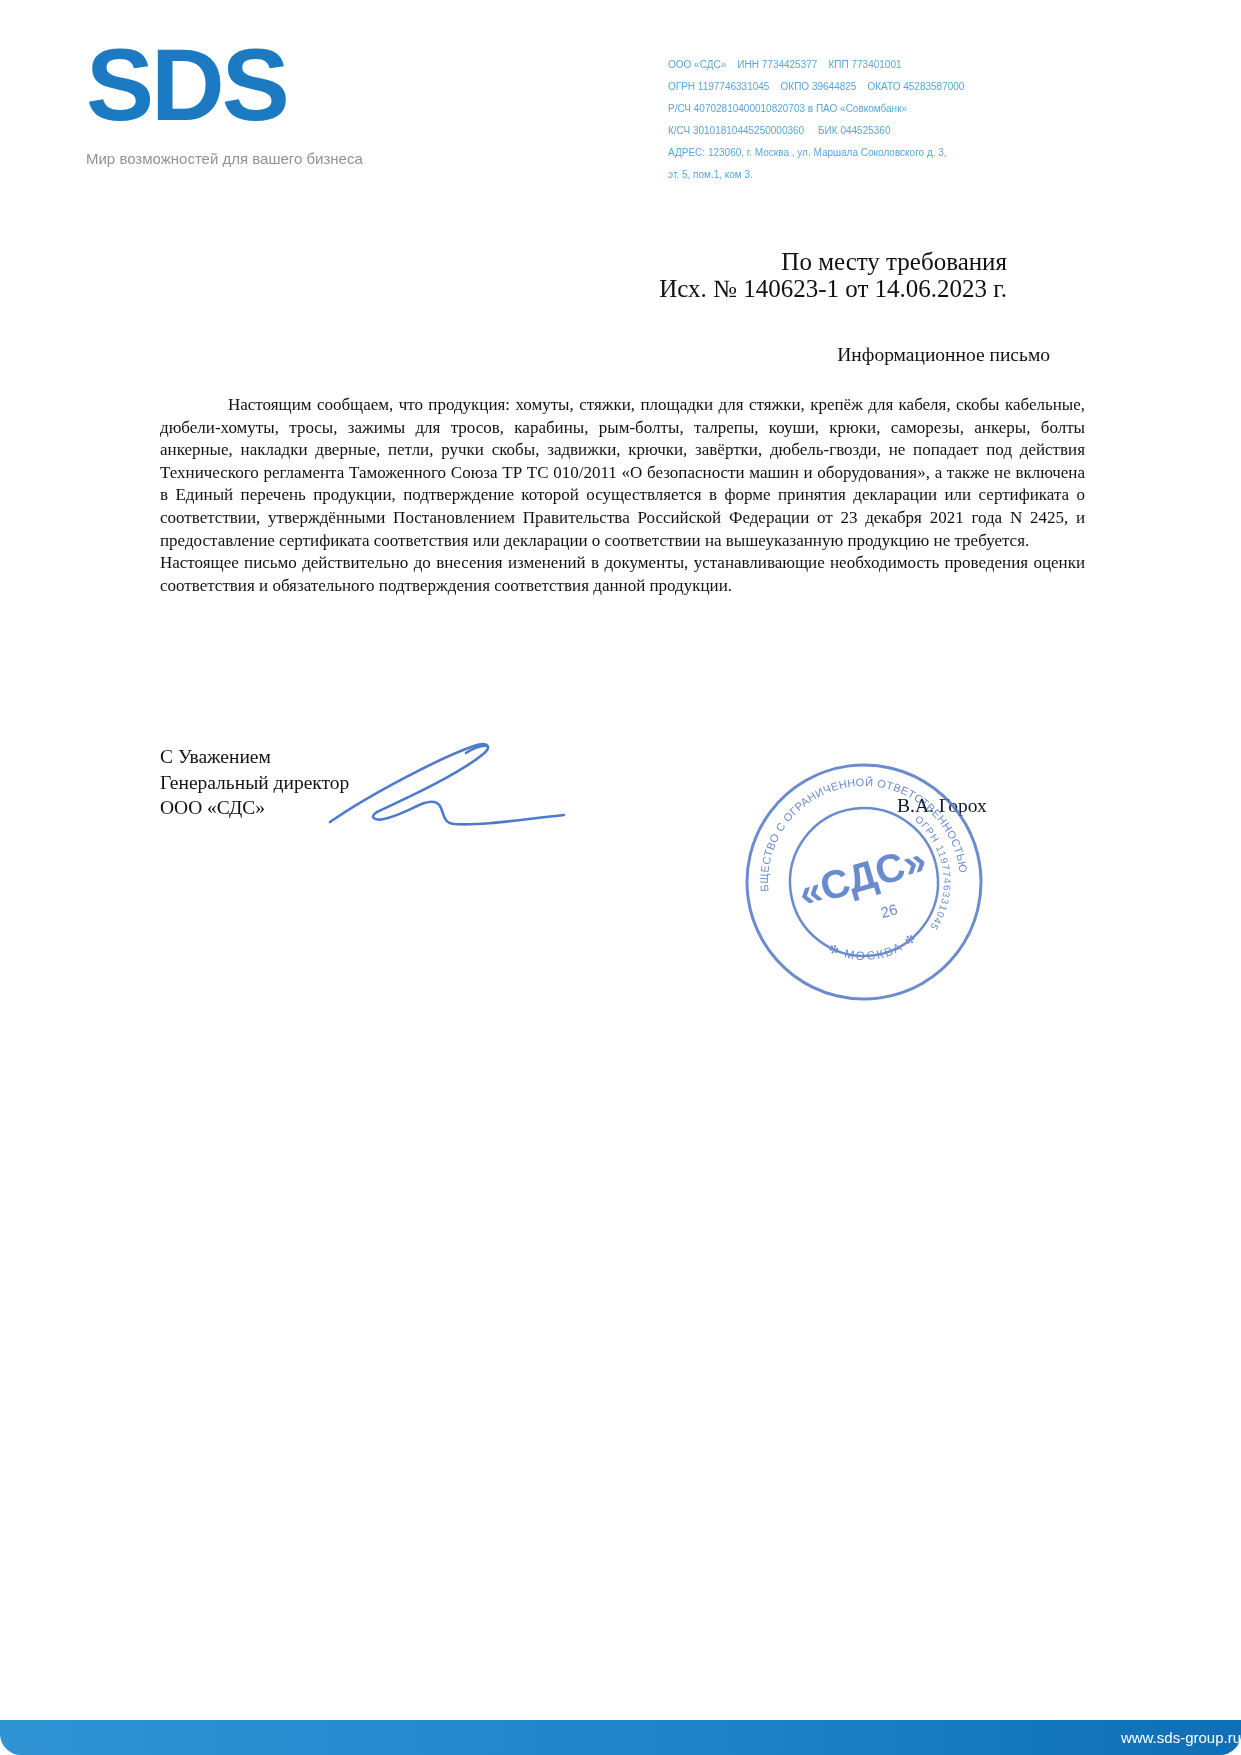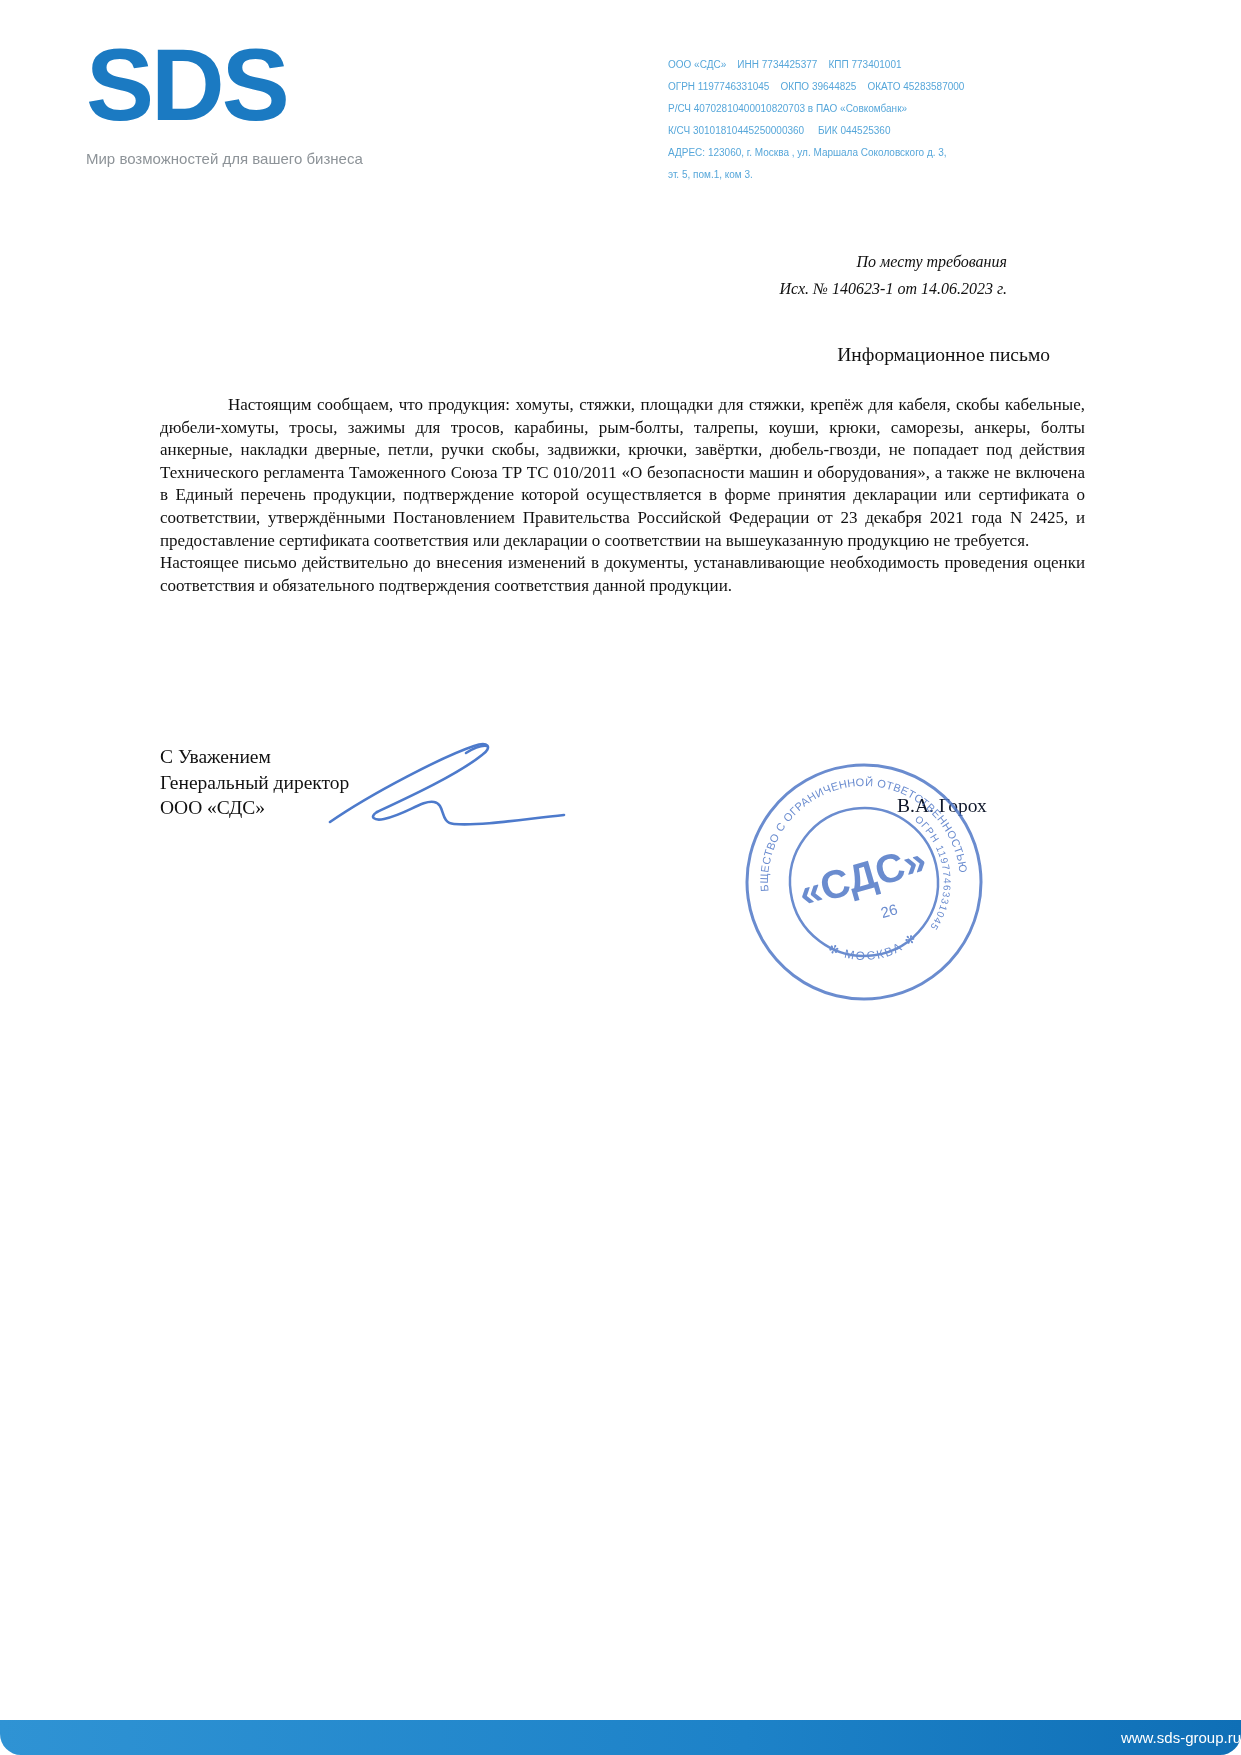--- a/index.html
+++ b/index.html
@@ -50,24 +50,23 @@
   .company-details .detail-line {
     white-space: pre;
   }
 
   
   .meta-block {
     position: absolute;
     right: 234px;
     top: 248px;
     text-align: right;
-    font-size: 16px;
+    font-size: 25px;
     line-height: 27px;
     color: #111;
-    font-style: italic;
   }
 
   
   .letter-title {
     position: absolute;
     left: 120px;
     top: 344px;
     width: 930px;
     margin: 0;
     text-align: right;

